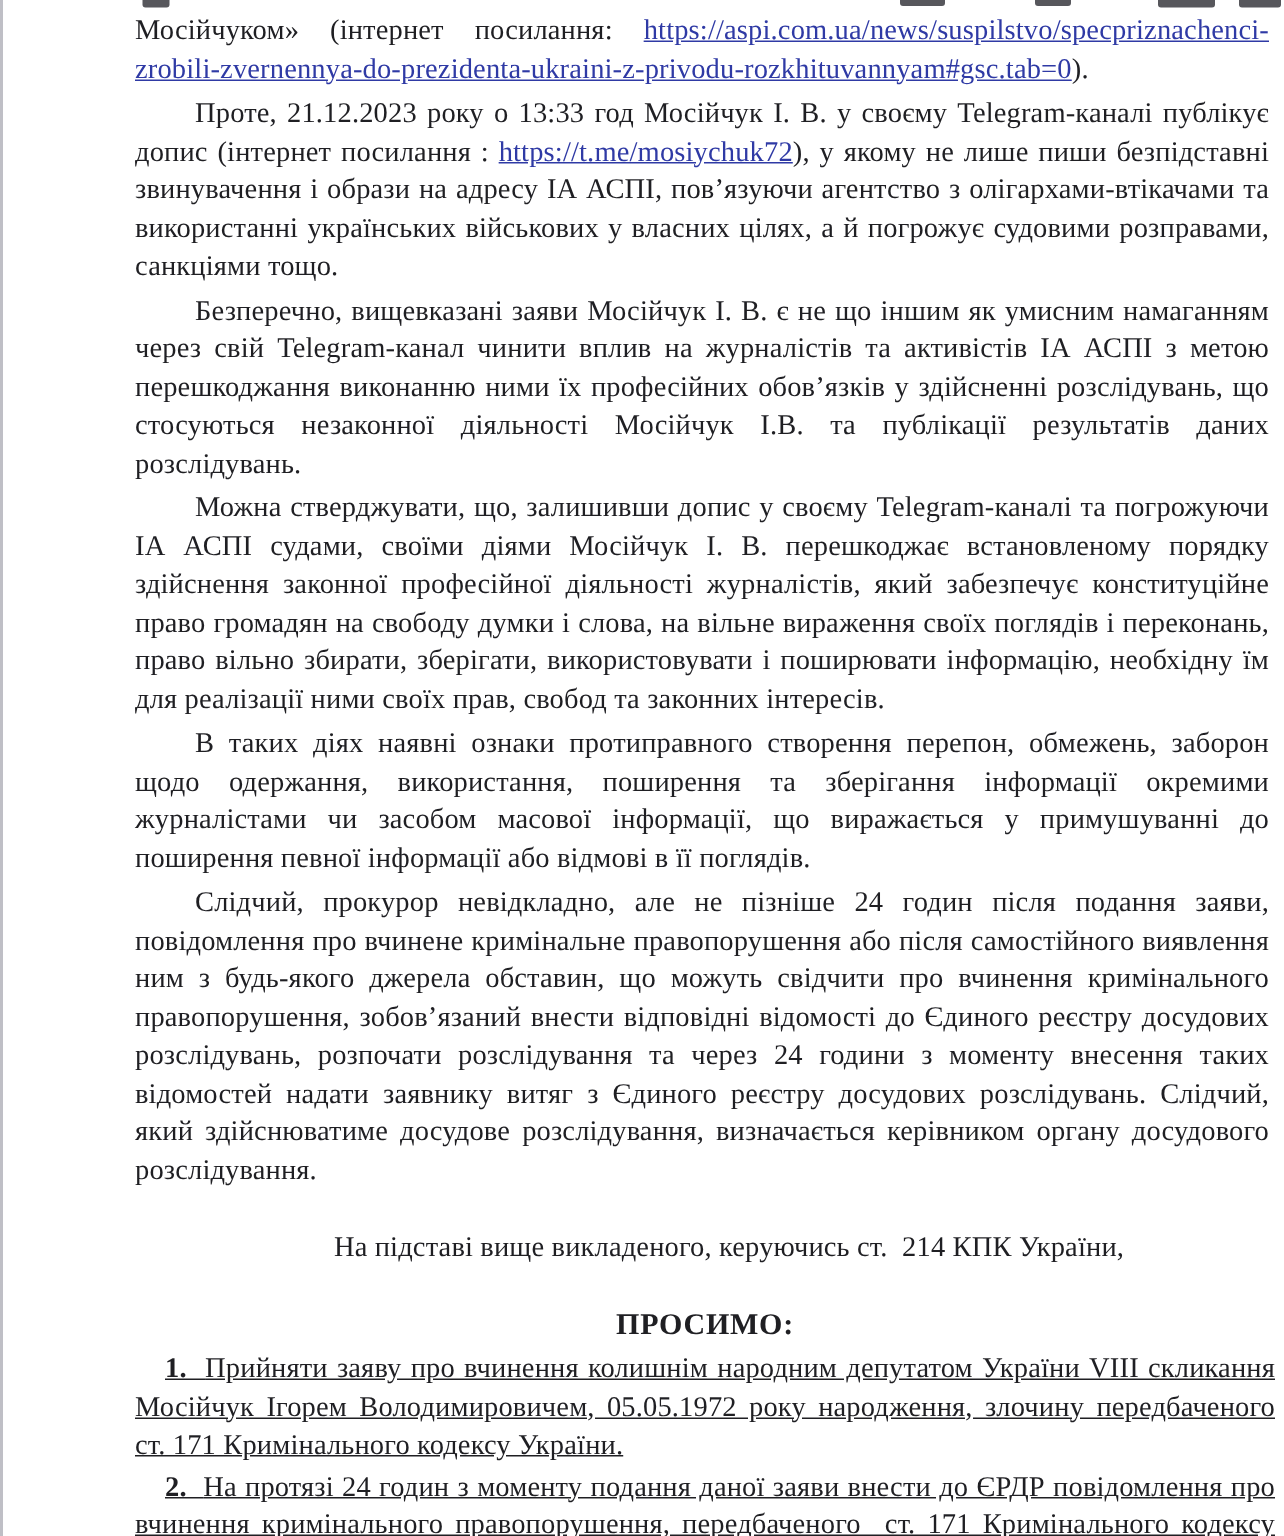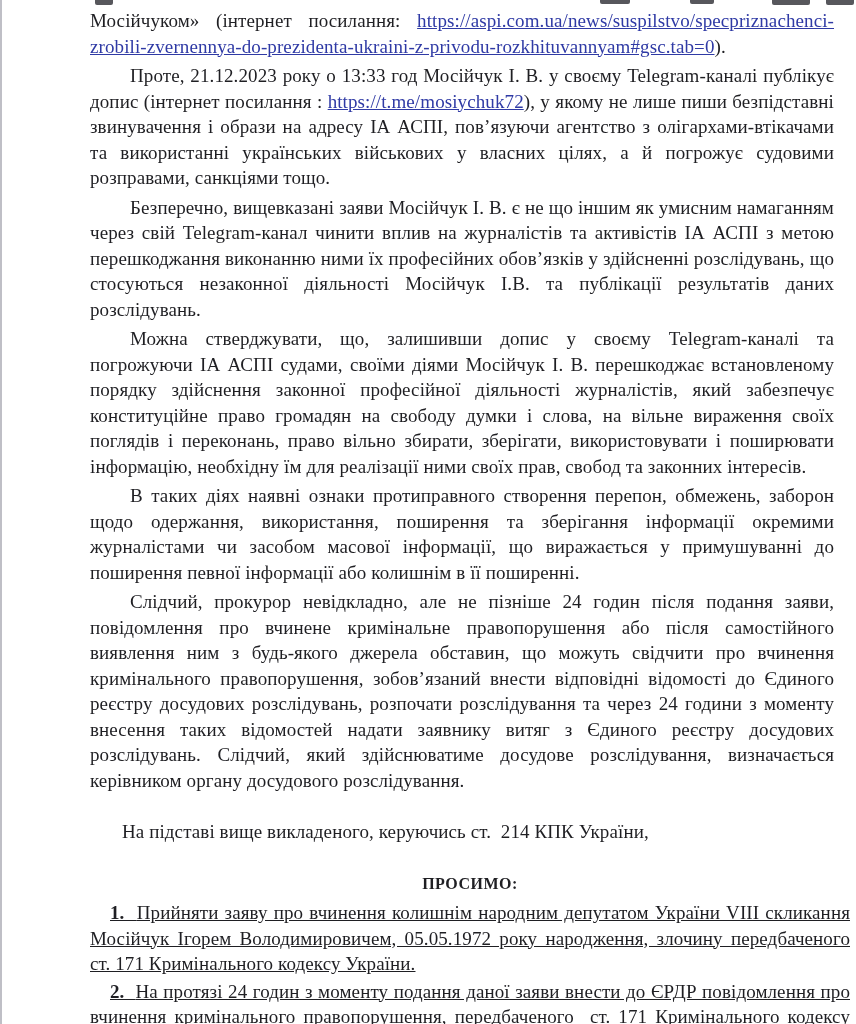--- a/index.html
+++ b/index.html
@@ -36,37 +36,37 @@
   .doc {
     position: absolute;
     left: 88px;
     top: 8px;
     width: 760px;
     font-size: 19px;
     line-height: 25.5px;
     letter-spacing: 0.1px;
   }
   .para {
-    margin: 0 16px 4px 0;
+    margin: 0 4px 4px 0;
     text-align: justify;
   }
   .para.indent { text-indent: 40px; }
   .doc-link {
     color: var(--link-color, #2f3aa5);
     text-decoration: underline;
     text-decoration-color: var(--link-color, #2f3aa5);
     cursor: pointer;
   }
   .basis {
     margin: 26px 0 0 0;
     text-indent: 32px;
-    text-align: left;
+    text-align: center;
   }
   .heading {
-    font-size: 16px;
+    font-size: 20px;
     font-weight: bold;
     text-align: center;
     margin: 26px 0 4px 0;
     letter-spacing: 0.5px;
   }
   .item {
     margin: 0 0 2px 0;
     text-indent: 20px;
     text-align: justify;
     text-decoration: underline;
@@ -82,21 +82,21 @@
   <div class="artifact a3"></div>
   <div class="artifact a4"></div>
   <div class="artifact a5"></div>
 
   <div class="doc">
     <div>
         <p class="para">Мосійчуком» (інтернет посилання: <a class="doc-link" href="#">https://aspi.com.ua/news/suspilstvo/specpriznachenci-zrobili-zvernennya-do-prezidenta-ukraini-z-privodu-rozkhituvannyam#gsc.tab=0</a>).</p>
         <p class="para indent">Проте, 21.12.2023 року о 13:33 год Мосійчук І. В. у своєму Telegram-каналі публікує допис (інтернет посилання : <a class="doc-link" href="#">https://t.me/mosiychuk72</a>), у якому не лише пиши безпідставні звинувачення і образи на адресу ІА АСПІ, пов’язуючи агентство з олігархами-втікачами та використанні українських військових у власних цілях, а й погрожує судовими розправами, санкціями тощо.</p>
         <p class="para indent">Безперечно, вищевказані заяви Мосійчук І. В. є не що іншим як умисним намаганням через свій Telegram-канал чинити вплив на журналістів та активістів ІА АСПІ з метою перешкоджання виконанню ними їх професійних обов’язків у здійсненні розслідувань, що стосуються незаконної діяльності Мосійчук І.В. та публікації результатів даних розслідувань.</p>
         <p class="para indent">Можна стверджувати, що, залишивши допис у своєму Telegram-каналі та погрожуючи ІА АСПІ судами, своїми діями Мосійчук І. В. перешкоджає встановленому порядку здійснення законної професійної діяльності журналістів, який забезпечує конституційне право громадян на свободу думки і слова, на вільне вираження своїх поглядів і переконань, право вільно збирати, зберігати, використовувати і поширювати інформацію, необхідну їм для реалізації ними своїх прав, свобод та законних інтересів.</p>
-        <p class="para indent">В таких діях наявні ознаки протиправного створення перепон, обмежень, заборон щодо одержання, використання, поширення та зберігання інформації окремими журналістами чи засобом масової інформації, що виражається у примушуванні до поширення певної інформації або колишнім в її поширенні.</p>
+        <p class="para indent">В таких діях наявні ознаки протиправного створення перепон, обмежень, заборон щодо одержання, використання, поширення та зберігання інформації окремими журналістами чи засобом масової інформації, що виражається у примушуванні до поширення певної інформації або відмові в її поглядів.</p>
         <p class="para indent">Слідчий, прокурор невідкладно, але не пізніше 24 годин після подання заяви, повідомлення про вчинене кримінальне правопорушення або після самостійного виявлення ним з будь-якого джерела обставин, що можуть свідчити про вчинення кримінального правопорушення, зобов’язаний внести відповідні відомості до Єдиного реєстру досудових розслідувань, розпочати розслідування та через 24 години з моменту внесення таких відомостей надати заявнику витяг з Єдиного реєстру досудових розслідувань. Слідчий, який здійснюватиме досудове розслідування, визначається керівником органу досудового розслідування.</p>
       </div>
     <p class="basis">На підставі вище викладеного, керуючись ст.&nbsp; 214 КПК України,</p>
     <div class="heading">ПРОСИМО:</div>
     <div>
         <p class="para item"><span class="num">1.&nbsp; </span>Прийняти заяву про вчинення колишнім народним депутатом України VIII скликання Мосійчук Ігорем Володимировичем, 05.05.1972 року народження, злочину передбаченого ст. 171 Кримінального кодексу України.</p>
         <p class="para item"><span class="num">2.&nbsp; </span>На протязі 24 годин з моменту подання даної заяви внести до ЄРДР повідомлення про вчинення кримінального правопорушення, передбаченого&nbsp; ст. 171 Кримінального кодексу України.</p>
       </div>
   </div>
 </div>

